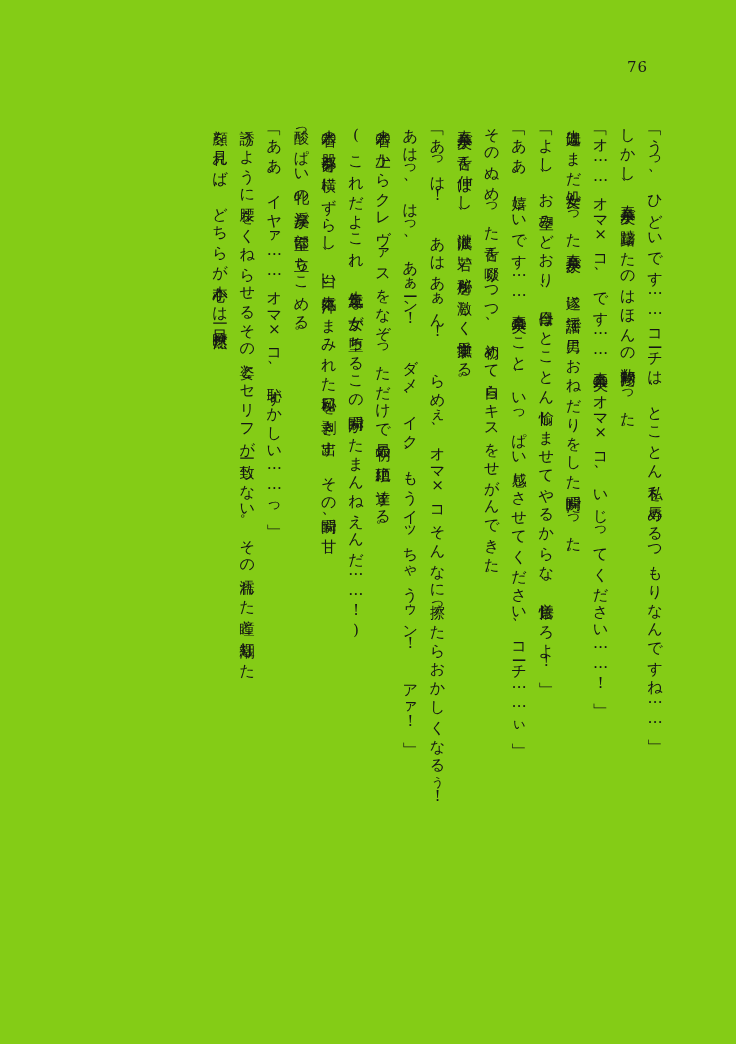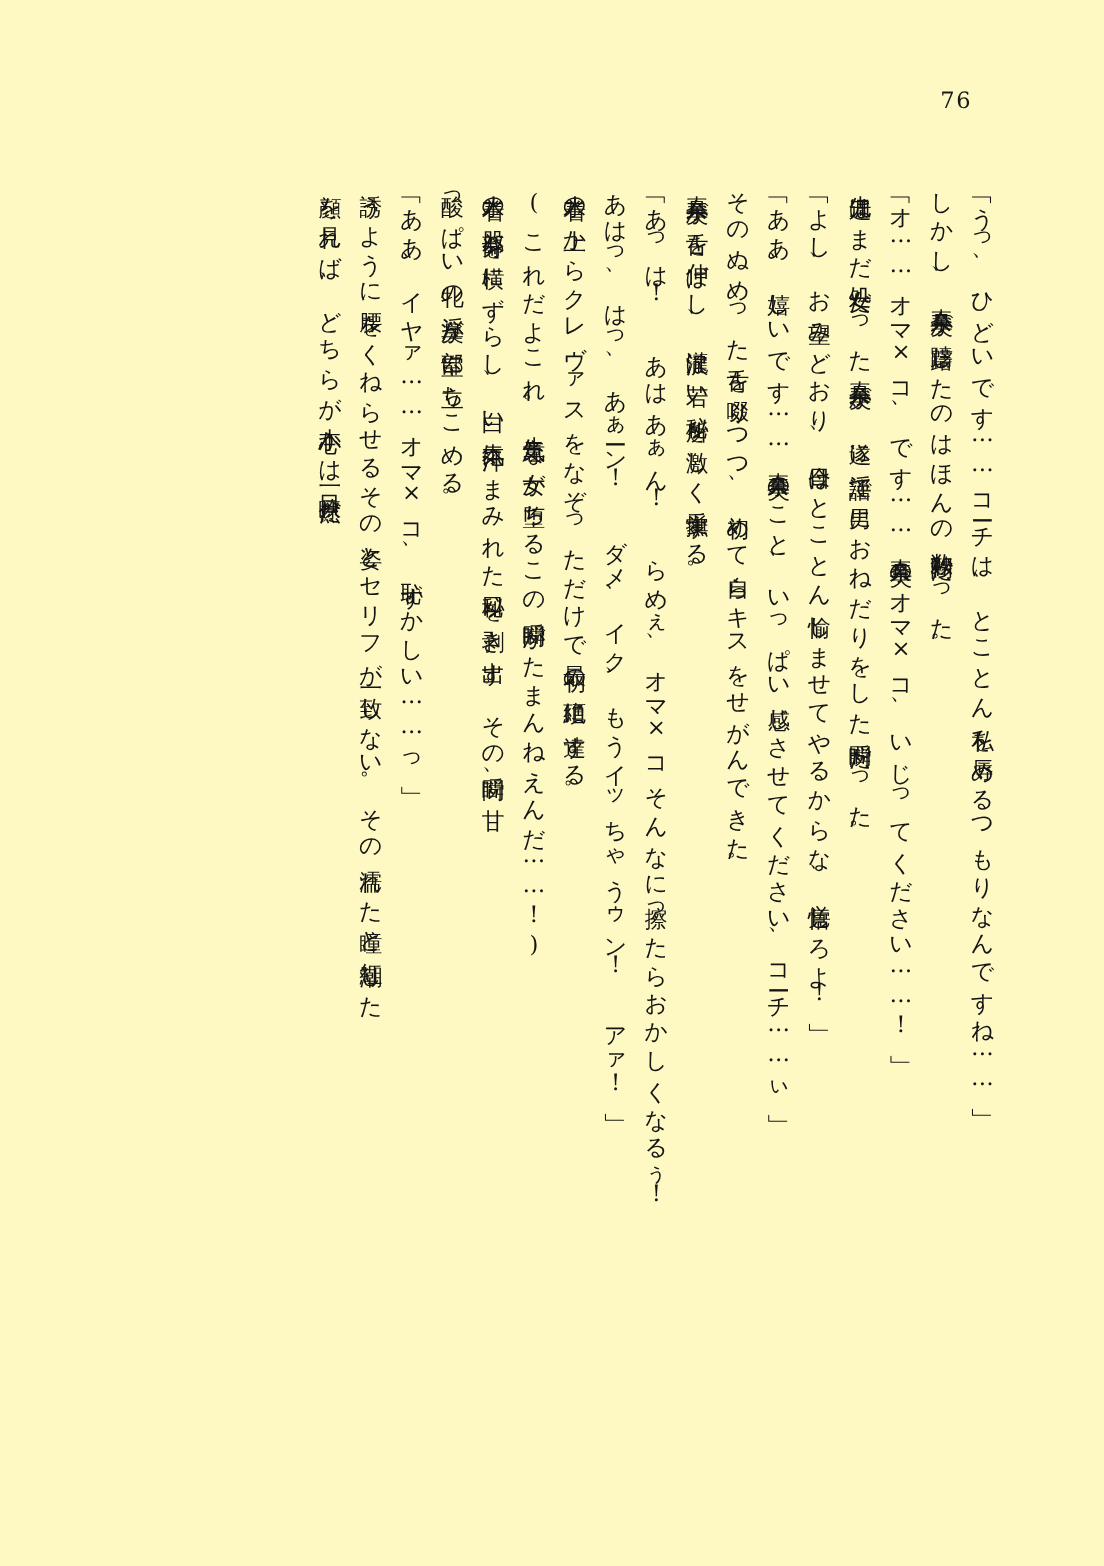--- a/index.html
+++ b/index.html
@@ -11,21 +11,21 @@
     width: 736px;
     height: 1044px;
     overflow: hidden;
     font-family: "DejaVu Serif", "Liberation Serif", serif;
     color: #1a1a1a;
   }
   .page {
     position: relative;
     width: 736px;
     height: 1044px;
-    background: #fef9c3;
+    background: #84cc16;
     box-sizing: border-box;
   }
   .page-number {
     position: absolute;
     top: 58px;
     right: 88px;
     font-size: 15px;
     letter-spacing: 1px;
     color: #1a1a1a;
     font-family: "DejaVu Serif", "Liberation Serif", serif;

